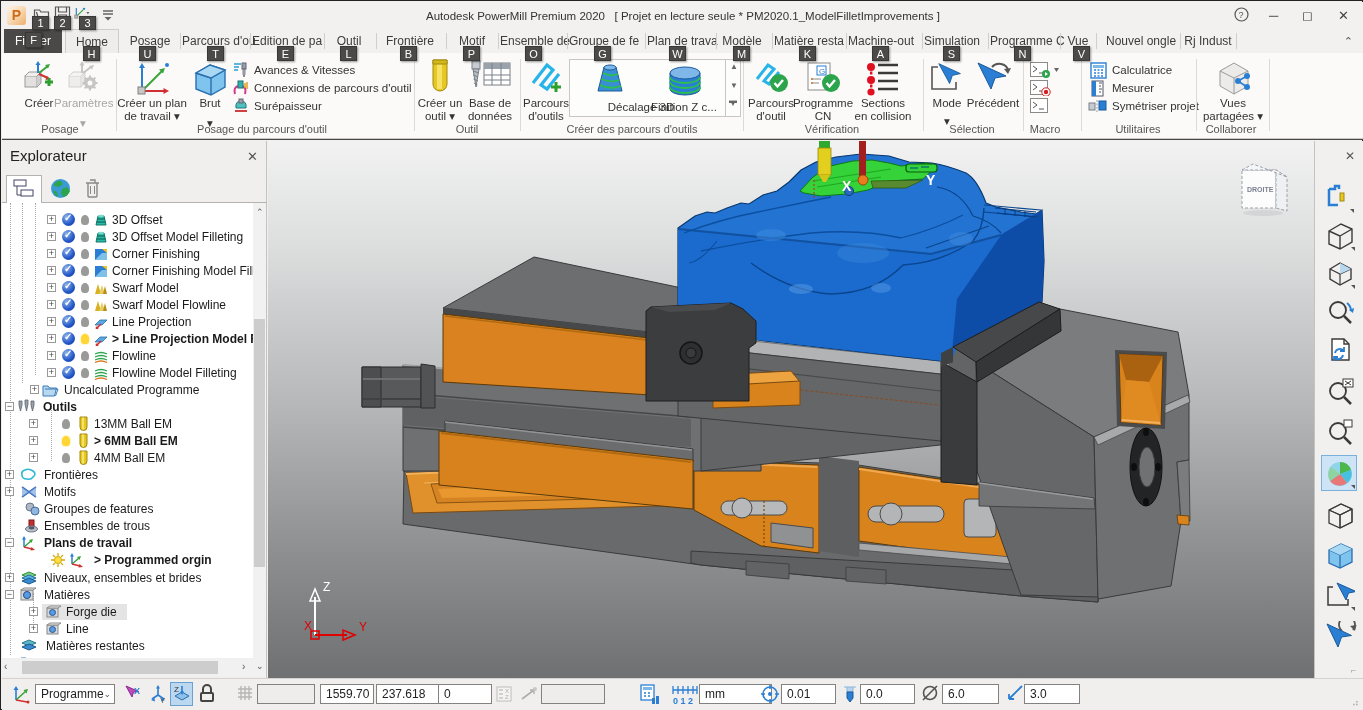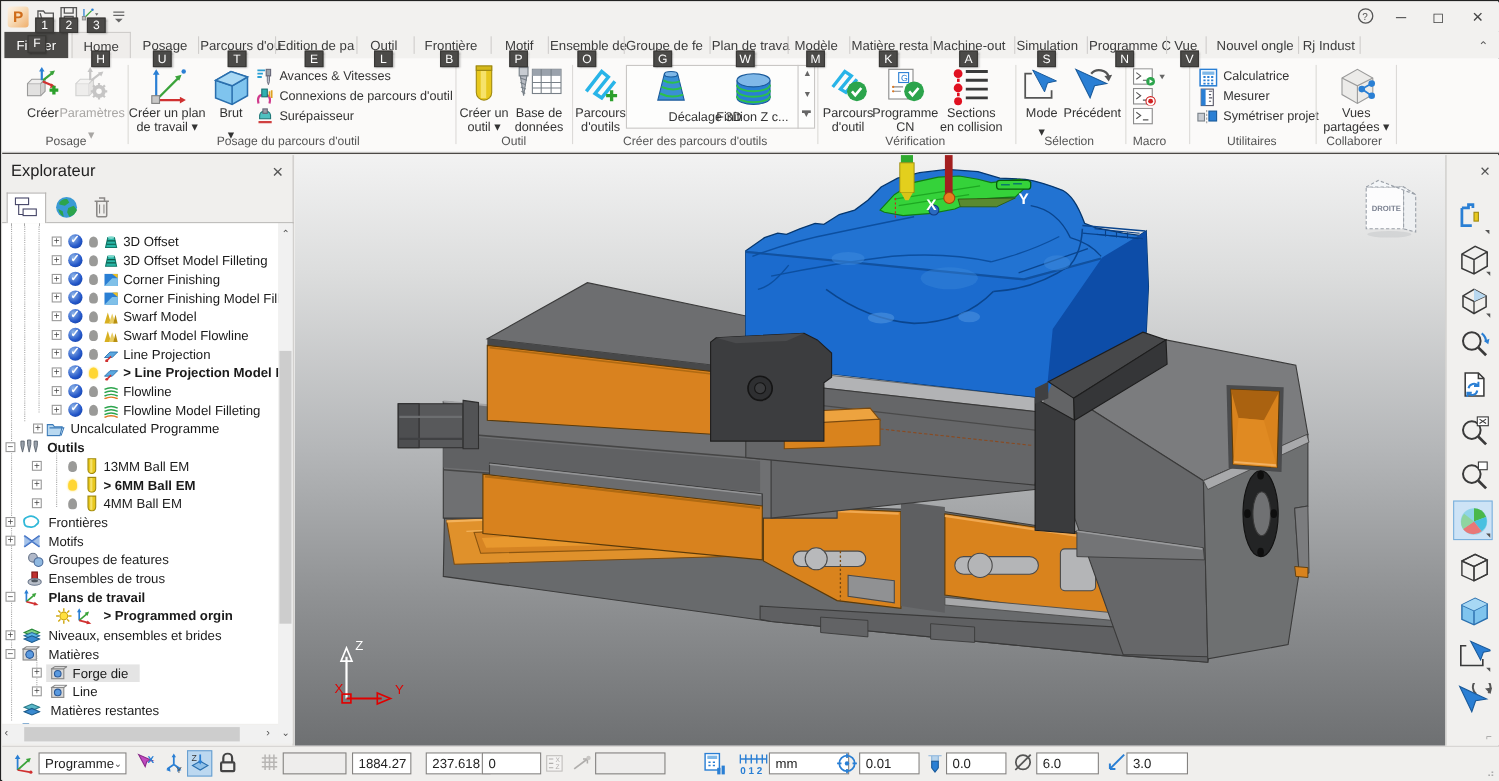--- a/index.html
+++ b/index.html
@@ -72,20 +72,21 @@
         <rect x="1" y="10" width="4" height="4" fill="#bbb" stroke="#888"></rect>
         <path d="M16 6 l4 0 l-2 3 Z" fill="#666"></path>
       </svg>
     <svg class="abs" style="left:100px;top:7px" width="12" height="12" viewBox="0 0 12 12">
         <path d="M1 2 h10 M1 5 h10" stroke="#666" stroke-width="1.3"></path>
         <path d="M2.5 8 l3.5 3.5 L9.5 8 Z" fill="#666"></path>
       </svg>
     <div class="keytip" style="left:30px;top:14px;width:17px;height:14px;line-height:13px">1</div>
     <div class="keytip" style="left:52px;top:14px;width:17px;height:14px;line-height:13px">2</div>
     <div class="keytip" style="left:77px;top:14px;width:17px;height:14px;line-height:13px">3</div>
+    <div id="title-text">Autodesk PowerMill Premium 2020&nbsp;&nbsp;&nbsp;[ Projet en lecture seule * PM2020.1_ModelFilletImprovements ]</div>
     <div class="winbtn" style="left:1232px;top:5px"><svg width="15" height="15" viewBox="0 0 15 15">
           <circle cx="7.5" cy="7.5" r="6.5" fill="none" stroke="#555" stroke-width="1.2"></circle>
           <text x="4.5" y="11" font-size="9" fill="#555" font-family="Liberation Sans">?</text>
         </svg></div>
     <div class="winbtn" style="left:1267px">─</div>
     <div class="winbtn" style="left:1300px">◻</div>
     <div class="winbtn" style="left:1336px">✕</div>
   </div>
 
   <div id="tabrow">
@@ -922,22 +923,22 @@
         <text x="2" y="8" font-size="8" fill="#333">Z</text>
       </svg>
     <svg class="sicon" style="left:196px" width="18" height="20" viewBox="0 0 18 20">
         <path d="M5 9 V5 a4 4 0 0 1 8 0 v4" fill="none" stroke="#444" stroke-width="2"></path>
         <rect x="3" y="9" width="12" height="8" rx="1" fill="none" stroke="#444" stroke-width="2"></rect>
       </svg>
     <svg class="sicon" style="left:234px" width="18" height="18" viewBox="0 0 18 18">
         <path d="M2 5 h14 M2 9 h14 M2 13 h14 M5 2 v14 M9 2 v14 M13 2 v14" stroke="#b8b6b4" stroke-width="1.4"></path>
       </svg>
     <div class="sfield" style="left:255px;width:58px;background:#eeedec"></div>
-    <div class="sfield" style="left:318px;width:54px">1884.27</div>
-    <div class="sfield" style="left:385px;width:59px">237.618</div>
+    <div class="sfield" style="left:318px;width:54px">1559.70</div>
+    <div class="sfield" style="left:374px;width:70px">237.618</div>
     <div class="sfield" style="left:436px;width:54px">0</div>
     <svg class="sicon" style="left:494px;top:7px" width="16" height="16" viewBox="0 0 16 16">
         <rect x="1" y="1" width="14" height="14" fill="#f4f3f2" stroke="#c0bebc"></rect>
         <path d="M3 4 h4 M3 8 h4 M3 12 h4" stroke="#b0aeac"></path>
         <text x="9" y="7" font-size="6" fill="#b0aeac">X</text>
         <text x="9" y="13" font-size="6" fill="#b0aeac">Z</text>
       </svg>
     <svg class="sicon" style="left:518px;top:7px" width="18" height="16" viewBox="0 0 18 16">
         <path d="M2 13 L14 4" stroke="#b0aeac" stroke-width="1.6"></path>
         <path d="M14 4 l-4 0 M14 4 l0 4" stroke="#b0aeac" stroke-width="1.4"></path>

